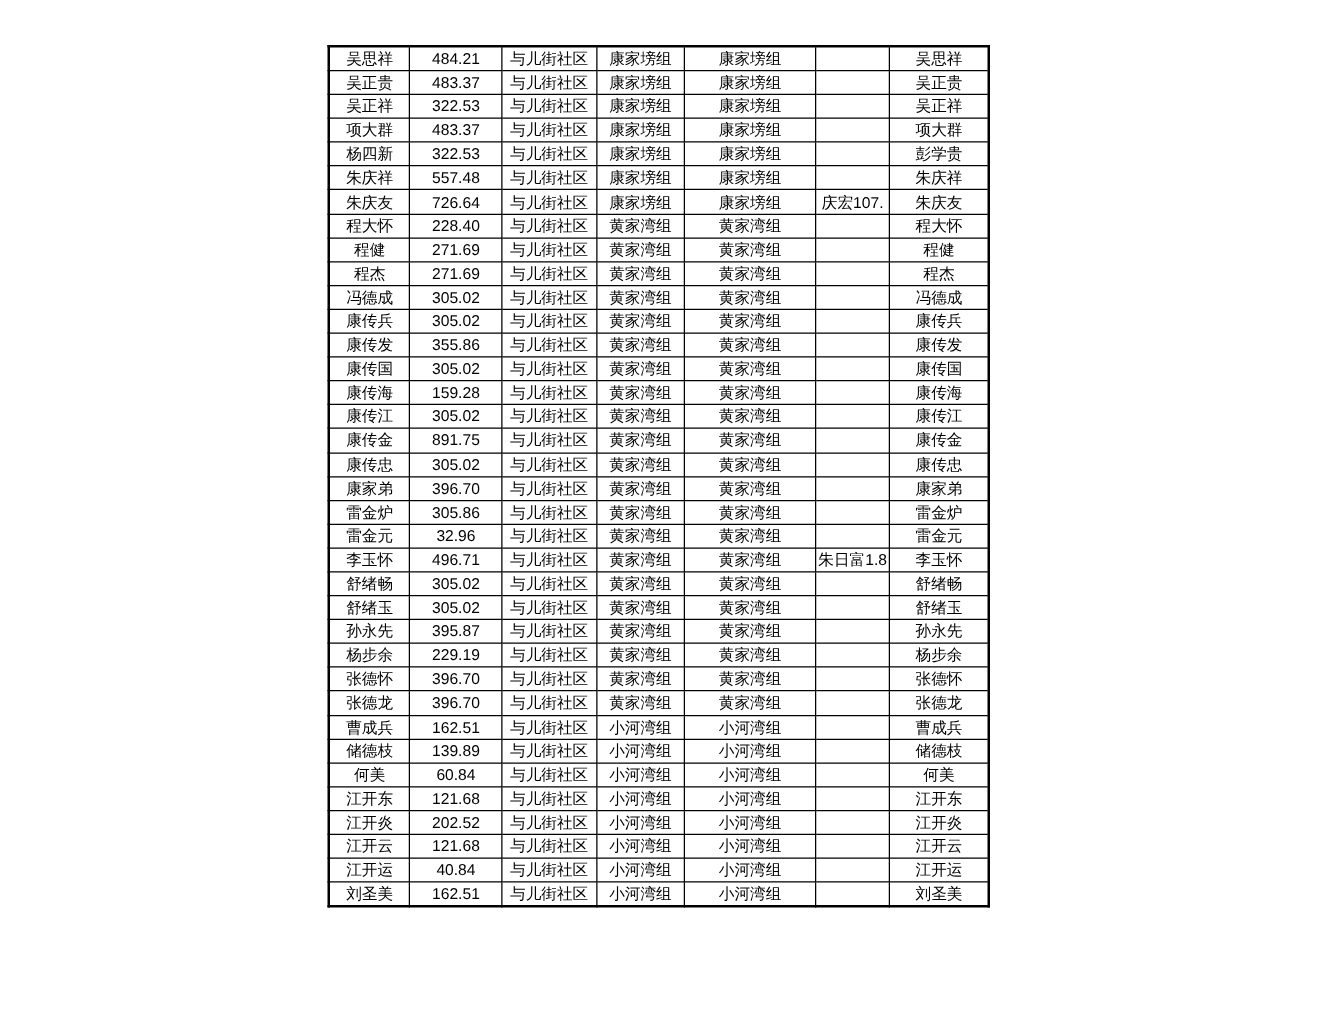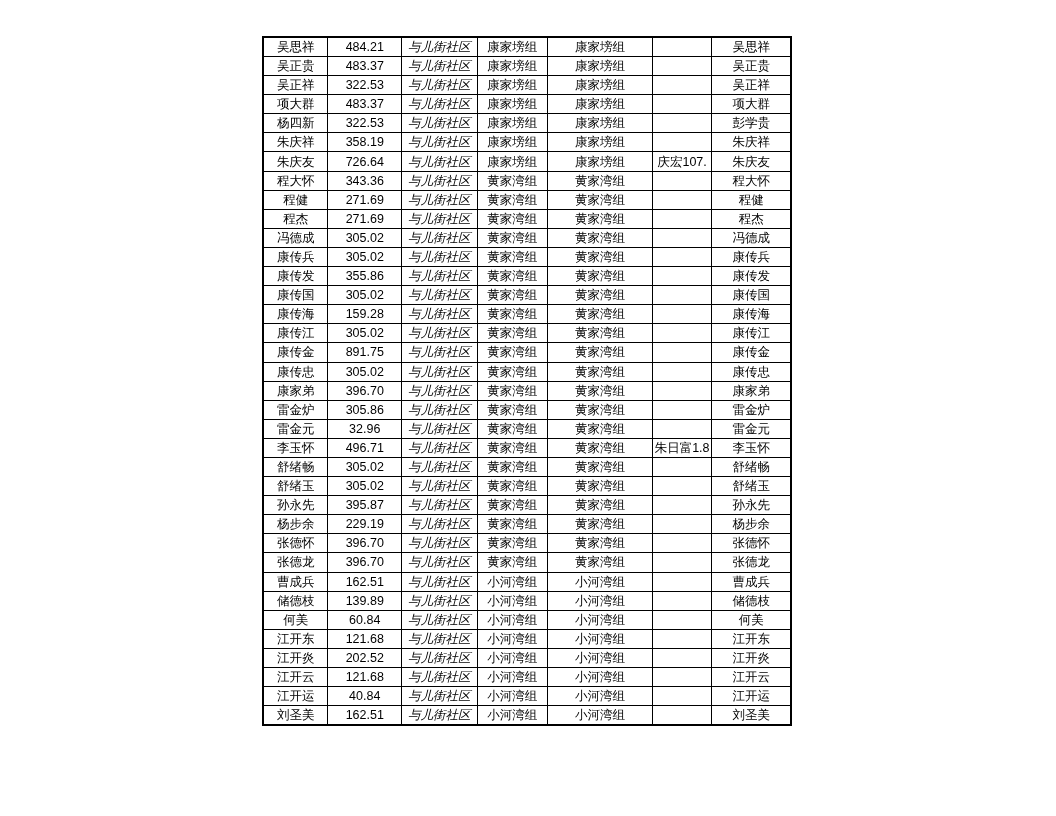--- a/index.html
+++ b/index.html
@@ -38,21 +38,21 @@
     line-height: 18px;
     color: #000000;
     text-align: center;
     white-space: nowrap;
     overflow: hidden;
     vertical-align: middle;
   }
   
   td.col-name      { width: 63px; }
   td.col-value     { width: 72px; }
-  td.col-community { width: 74px; font-style: italic; }
+  td.col-community { width: 74px; }
   td.col-group     { width: 69px; }
   td.col-group2    { width: 103px; }
   td.col-note      { width: 58px; text-align: left; }
   td.col-name2     { width: 77px; }
 </style>
 </head>
 <body>
 
 <div class="page">
   <table class="grid">
@@ -102,41 +102,41 @@
     <td class="col-value">322.53</td>
     <td class="col-community">与儿街社区</td>
     <td class="col-group">康家塝组</td>
     <td class="col-group2">康家塝组</td>
     <td class="col-note"></td>
     <td class="col-name2">彭学贵</td>
   </tr>
 
   <tr>
     <td class="col-name">朱庆祥</td>
-    <td class="col-value">358.19</td>
+    <td class="col-value">557.48</td>
     <td class="col-community">与儿街社区</td>
     <td class="col-group">康家塝组</td>
     <td class="col-group2">康家塝组</td>
     <td class="col-note"></td>
     <td class="col-name2">朱庆祥</td>
   </tr>
 
   <tr>
     <td class="col-name">朱庆友</td>
     <td class="col-value">726.64</td>
     <td class="col-community">与儿街社区</td>
     <td class="col-group">康家塝组</td>
     <td class="col-group2">康家塝组</td>
     <td class="col-note">庆宏107.</td>
     <td class="col-name2">朱庆友</td>
   </tr>
 
   <tr>
     <td class="col-name">程大怀</td>
-    <td class="col-value">343.36</td>
+    <td class="col-value">228.40</td>
     <td class="col-community">与儿街社区</td>
     <td class="col-group">黄家湾组</td>
     <td class="col-group2">黄家湾组</td>
     <td class="col-note"></td>
     <td class="col-name2">程大怀</td>
   </tr>
 
   <tr>
     <td class="col-name">程健</td>
     <td class="col-value">271.69</td>

